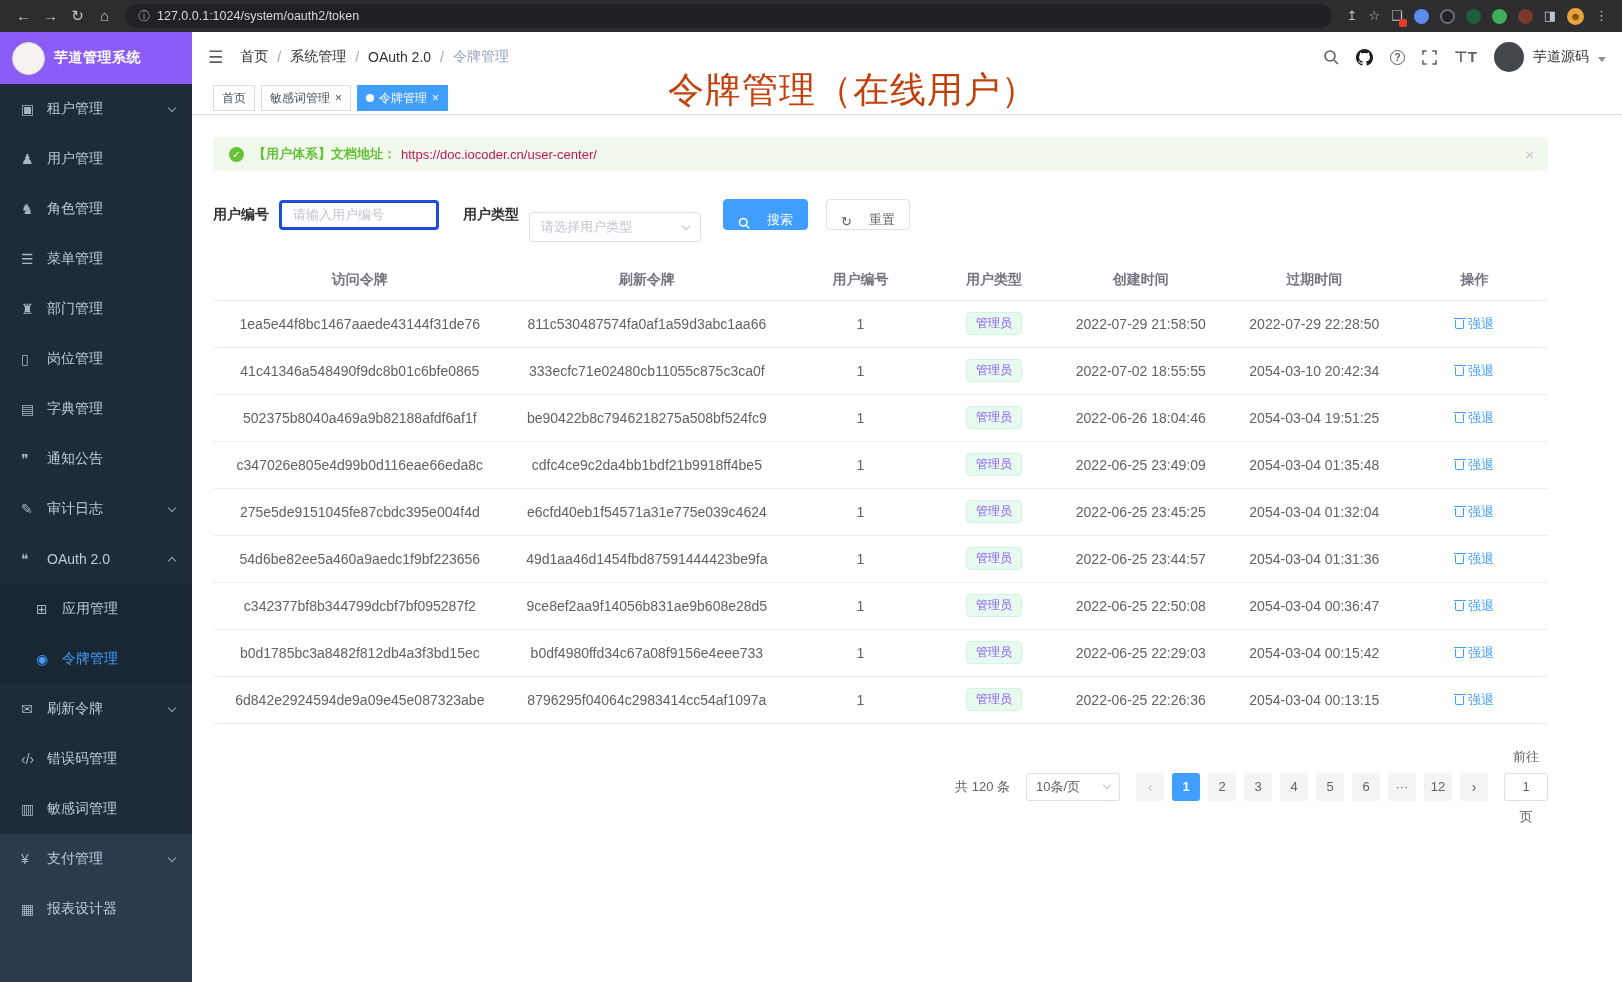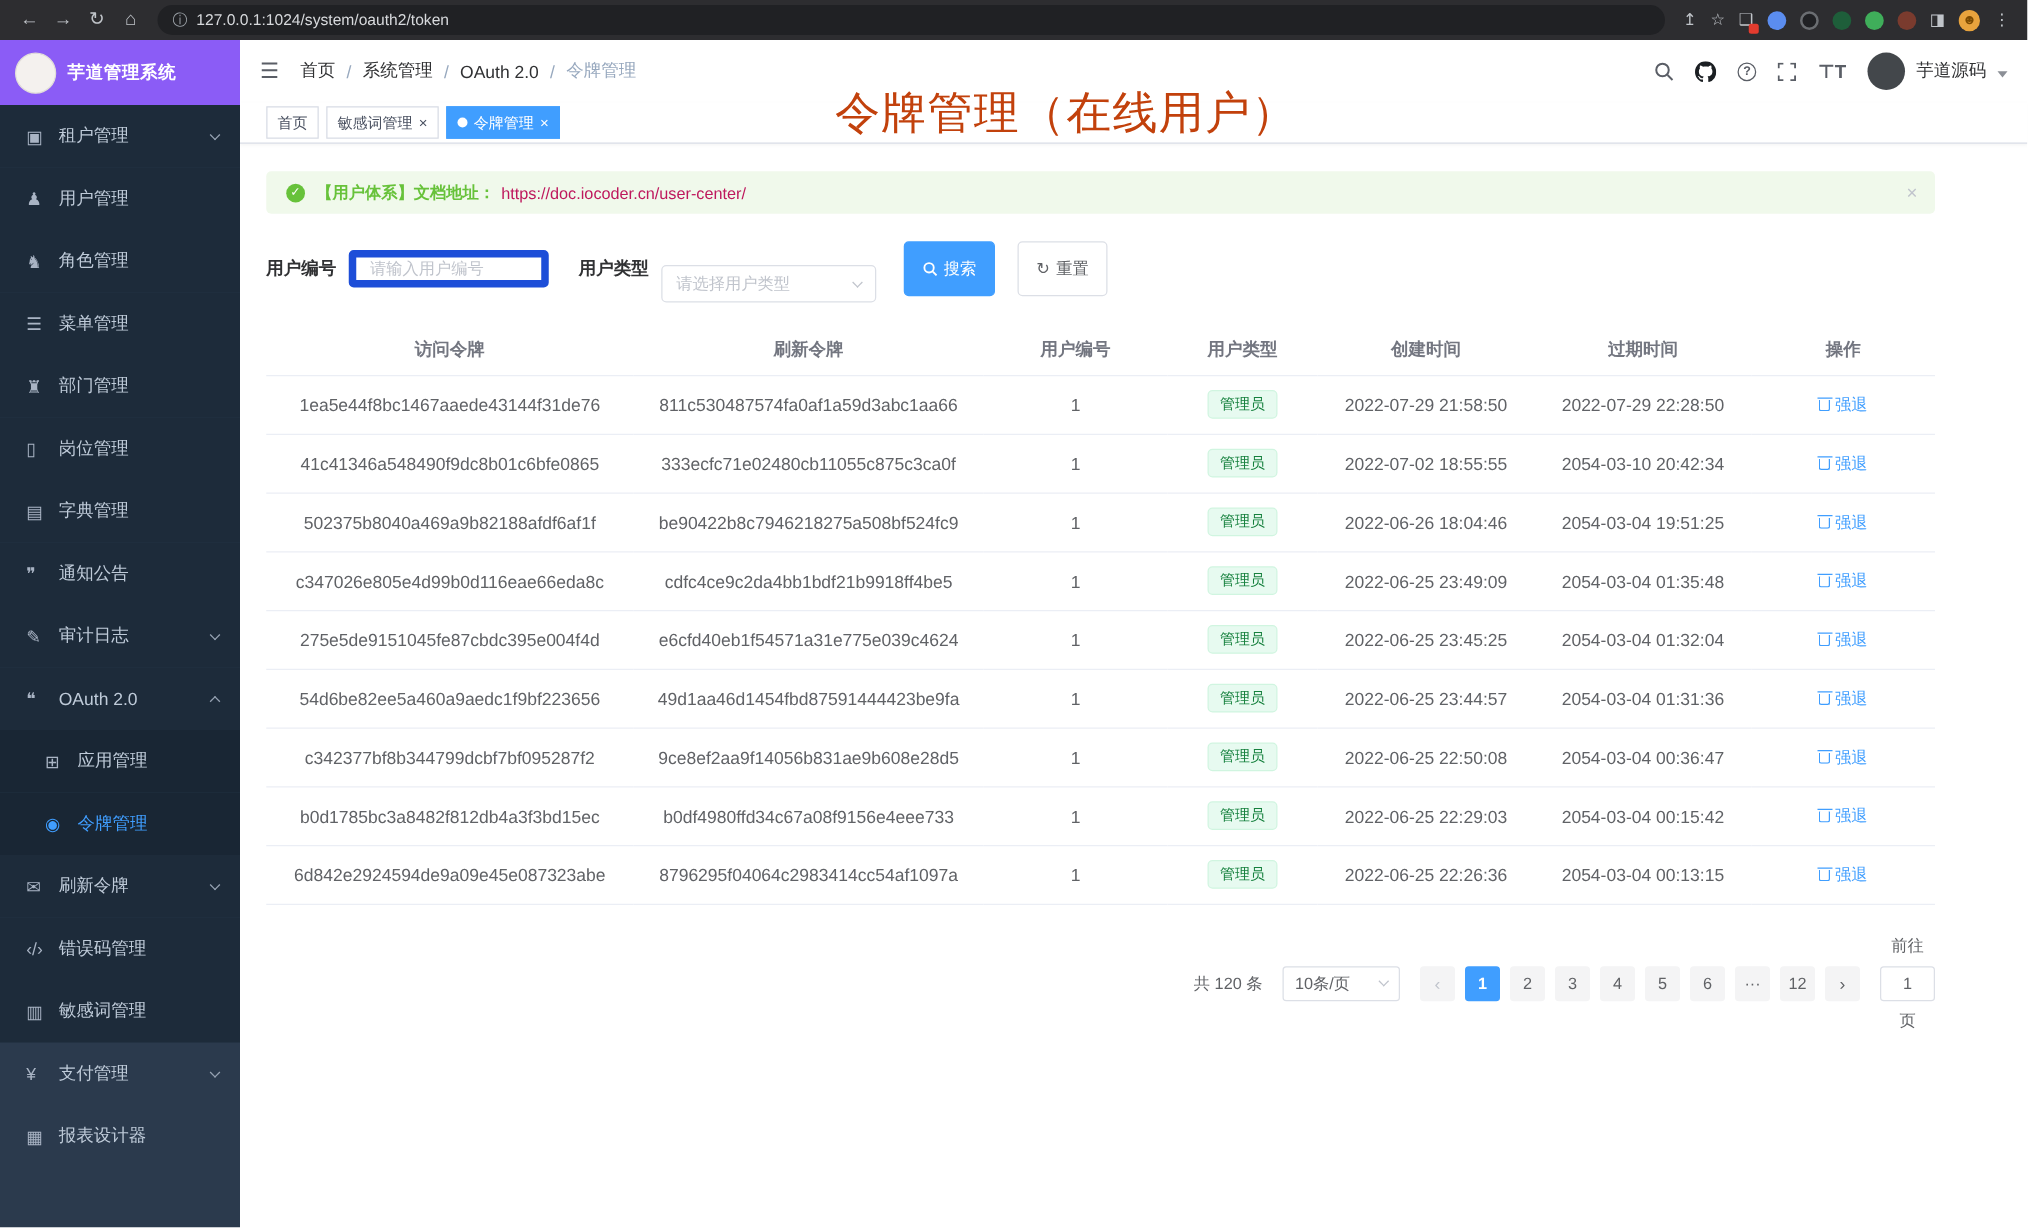--- a/index.html
+++ b/index.html
@@ -58,32 +58,32 @@
   
   .content{padding:22px 0 0 21px;width:1378px;}
   .alert{width:1335px;height:34px;background:#f0f9eb;border-radius:4px;display:flex;align-items:center;padding:0 16px;font-size:13px;color:#67c23a;position:relative;}
   .alert-check{width:15px;height:15px;border-radius:50%;background:#67c23a;color:#fff;font-size:10px;display:flex;align-items:center;justify-content:center;margin-right:9px;flex-shrink:0;}
   .alert-bold{font-weight:700;}
   .alert-link{color:#be185d;margin-left:5px;cursor:pointer;}
   .alert-close{position:absolute;right:14px;color:#c0c4cc;font-size:15px;cursor:pointer;}
 
   .filters{display:flex;align-items:center;margin-top:16px;gap:10px;font-size:14px;}
   .f-label{font-weight:700;color:#303133;}
-  .f-input{width:160px;height:30px;border:6px solid #1d4ed8;border-radius:4px;padding:0 11px;font-size:13px;color:#606266;outline:none;}
+  .f-input{width:160px;height:30px;border:3px solid #1d4ed8;border-radius:4px;padding:0 11px;font-size:13px;color:#606266;outline:none;}
   .f-input::placeholder{color:#c0c4cc;}
   .f-select{width:172px;height:30px;border:1px solid #dcdfe6;border-radius:4px;display:flex;align-items:center;justify-content:space-between;padding:0 11px;color:#c0c4cc;font-size:13px;cursor:pointer;margin-right:6px;margin-top:25px;}
   .sel-chev{width:6px;height:6px;border-right:1.4px solid #c0c4cc;border-bottom:1.4px solid #c0c4cc;transform:rotate(45deg);margin-top:-3px;}
-  .btn{height:44px;border-radius:4px;display:inline-flex;align-items:center;gap:5px;padding:0 14px;font-size:13px;cursor:pointer;}
+  .btn{height:31px;border-radius:4px;display:inline-flex;align-items:flex-end;gap:17px;padding:0 14px;font-size:13px;cursor:pointer;}
   .btn-primary{background:#409eff;color:#fff;border:1px solid #409eff;margin-left:6px;}
   .btn-plain{background:#fff;color:#606266;border:1px solid #dcdfe6;margin-left:8px;}
 
   table{border-collapse:collapse;width:1335px;margin-top:18px;table-layout:fixed;}
   th{height:40px;font-size:14px;color:#737680;font-weight:700;border-bottom:1px solid #ebeef5;text-align:center;}
   td{height:47px;font-size:14px;color:#606266;text-align:center;border-bottom:1px solid #ebeef5;overflow:hidden;white-space:nowrap;}
-  .tag-success{display:inline-block;background:#e7faf0;border:1px solid #d0f5e0;color:#15803d;font-size:12px;padding:2px 9px;border-radius:4px;}
+  .tag-success{display:inline-block;background:#e7faf0;border:1px solid #d0f5e0;color:#8b5cf6;font-size:12px;padding:2px 9px;border-radius:4px;}
   .op-link{color:#409eff;font-size:13px;cursor:pointer;display:inline-flex;align-items:center;gap:4px;}
   .trash{position:relative;width:9px;height:9px;border:1px solid #409eff;border-top:none;border-radius:0 0 2px 2px;display:inline-block;margin-top:2px;}
   .trash::before{content:"";position:absolute;left:-2.5px;top:-2.5px;width:12px;height:1.5px;background:#409eff;}
 
   .pagination{display:flex;align-items:center;justify-content:flex-end;margin-top:24px;width:1335px;gap:8px;font-size:13px;color:#606266;}
   .pg-total{margin-right:8px;}
   .pg-size{width:94px;height:28px;border:1px solid #dcdfe6;border-radius:3px;display:flex;align-items:center;justify-content:space-between;padding:0 9px;cursor:pointer;margin-right:8px;}
   .pg-btn{min-width:28px;height:28px;background:#f4f4f5;border-radius:3px;display:flex;align-items:center;justify-content:center;color:#606266;cursor:pointer;padding:0 4px;}
   .pg-btn.active{background:#409eff;color:#fff;font-weight:700;}
   .pg-arrow{font-size:14px;}

